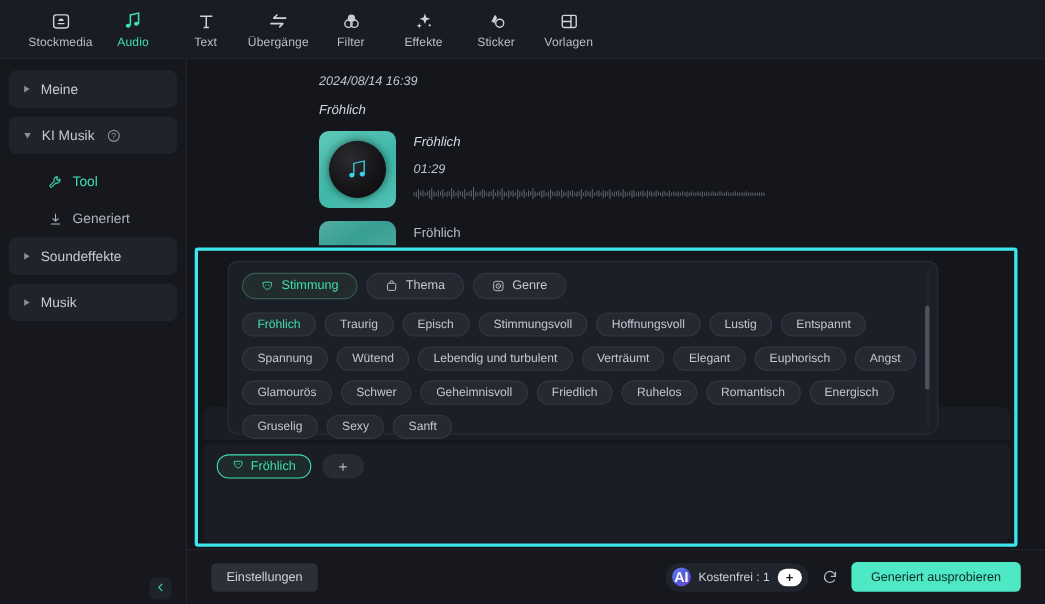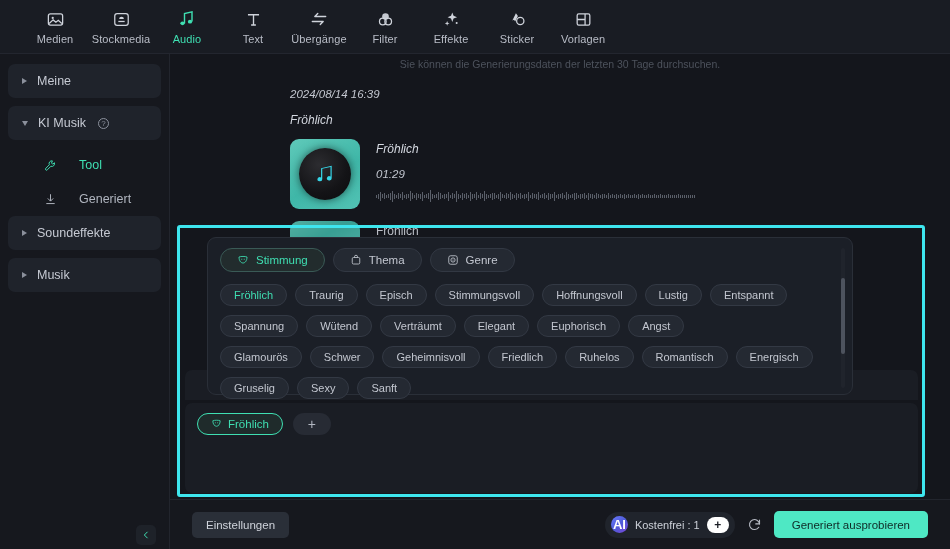--- a/index.html
+++ b/index.html
@@ -53,21 +53,21 @@
     border-left: 3.5px solid transparent;
     border-right: 3.5px solid transparent;
   }
   .side-group-label { font-size: 12.5px; color: #c6cad3; }
   .help-icon {
     width: 11px; height: 11px; border: 1px solid #8b909c; border-radius: 50%;
     font-size: 8px; line-height: 9px; text-align: center; color: #8b909c;
     margin-left: 2px;
   }
   .side-sub {
-    height: 34px; display: flex; align-items: center; gap: 22px;
+    height: 34px; display: flex; align-items: center; gap: 9px;
     padding-left: 36px; cursor: pointer; font-size: 12.5px; color: #b0b5bf;
   }
   .side-sub.active { color: #3fdfb2; }
   .side-sub svg { display: block; }
   .collapse-btn {
     position: absolute; left: 136px; bottom: 4px;
     width: 20px; height: 20px; border-radius: 5px; background: #1e2229;
     display: flex; align-items: center; justify-content: center; cursor: pointer;
   }
 
@@ -202,30 +202,20 @@
 </style>
 </head>
 <body>
 
 <div class="app">
 
   <div class="toolbar">
     <div class="tb-item">
       <span class="tb-icon">
         <svg width="19" height="19" viewBox="0 0 24 24" fill="none" stroke="#cfd3db" stroke-width="1.6">
-          <rect x="3" y="5" width="18" height="14" rx="2.5"></rect>
-          <circle cx="8.5" cy="10" r="1.4" fill="#cfd3db" stroke="none"></circle>
-          <path d="M4 17l5-4.5 3.5 3 3-2.5L20 17"></path>
-        </svg>
-      </span>
-      <span class="tb-label">Medien</span>
-    </div>
-    <div class="tb-item">
-      <span class="tb-icon">
-        <svg width="19" height="19" viewBox="0 0 24 24" fill="none" stroke="#cfd3db" stroke-width="1.6">
           <rect x="3.5" y="4.5" width="17" height="15" rx="3"></rect>
           <path d="M12 8.5a3 3 0 0 0-3 3h6a3 3 0 0 0-3-3z" fill="#cfd3db" stroke="none"></path>
           <path d="M8 14.5h8"></path>
         </svg>
       </span>
       <span class="tb-label">Stockmedia</span>
     </div>
     <div class="tb-item active">
       <span class="tb-icon">
         <svg width="20" height="20" viewBox="0 0 24 24" fill="none" stroke="#3fdfb2" stroke-width="1.7">
@@ -329,21 +319,20 @@
     <div class="collapse-btn">
       <span>
         <svg width="10" height="10" viewBox="0 0 24 24" fill="none" stroke="#3fdfb2" stroke-width="2.4">
           <path d="M15 5L8 12l7 7" stroke-linecap="round" stroke-linejoin="round"></path>
         </svg>
       </span>
     </div>
   </div>
 
   <div class="main">
-    <div class="hint">Sie können die Generierungsdaten der letzten 30 Tage durchsuchen.</div>
 
     <div class="history">
       <div class="hist-date">2024/08/14 16:39</div>
       <div class="hist-prompt">Fröhlich</div>
       <div class="track">
         <div class="thumb">
           <div class="vinyl">
             <svg width="22" height="22" viewBox="0 0 24 24" fill="#35d6e8">
               <path d="M9 17.5V6.3l9-2v10.4a2.6 2.3 0 1 0 1.3 2V3l-11.6 2.6v10.1a2.6 2.3 0 1 0 1.3 1.8z"></path>
             </svg>
@@ -567,20 +556,21 @@
           <div class="tag">Traurig</div>
           <div class="tag">Episch</div>
           <div class="tag">Stimmungsvoll</div>
           <div class="tag">Hoffnungsvoll</div>
           <div class="tag">Lustig</div>
           <div class="tag">Entspannt</div>
         </div>
         <div class="tag-row">
           <div class="tag">Spannung</div>
           <div class="tag">Wütend</div>
+          <div class="tag">Lebendig und turbulent</div>
           <div class="tag">Verträumt</div>
           <div class="tag">Elegant</div>
           <div class="tag">Euphorisch</div>
           <div class="tag">Angst</div>
         </div>
         <div class="tag-row">
           <div class="tag">Glamourös</div>
           <div class="tag">Schwer</div>
           <div class="tag">Geheimnisvoll</div>
           <div class="tag">Friedlich</div>

